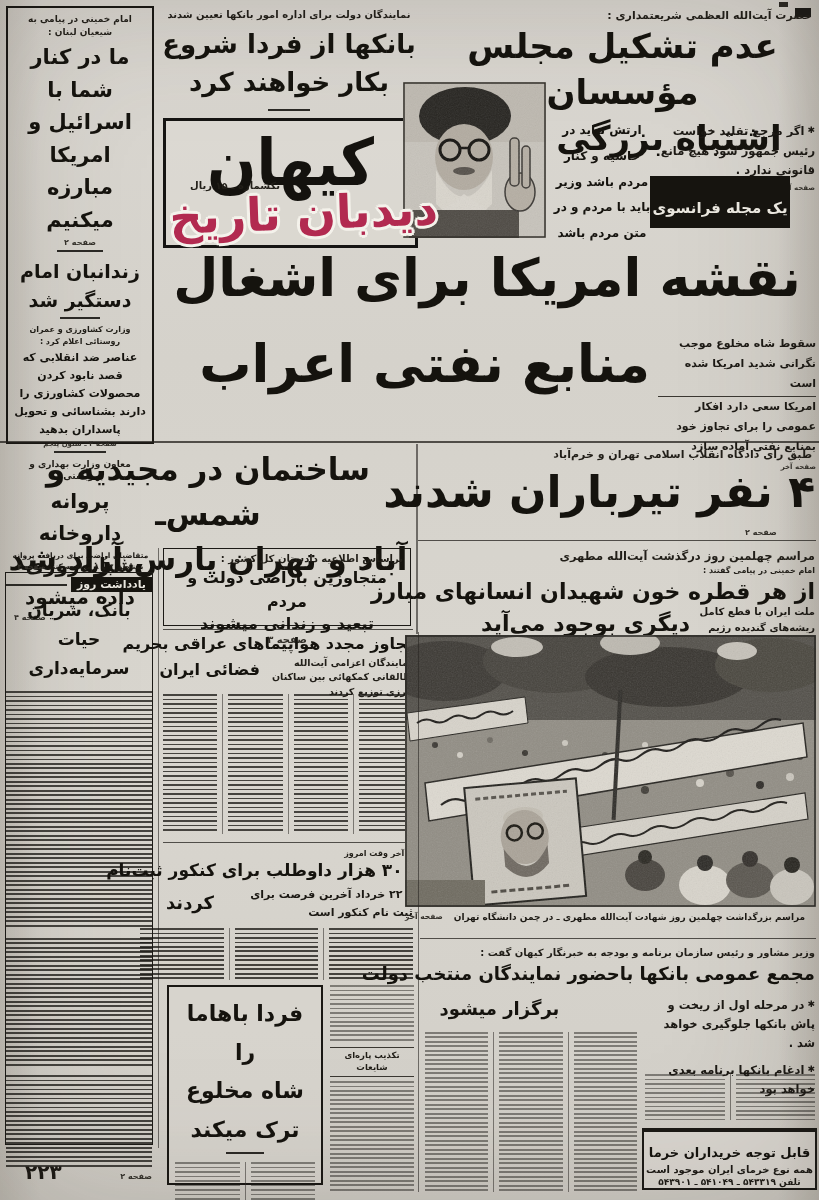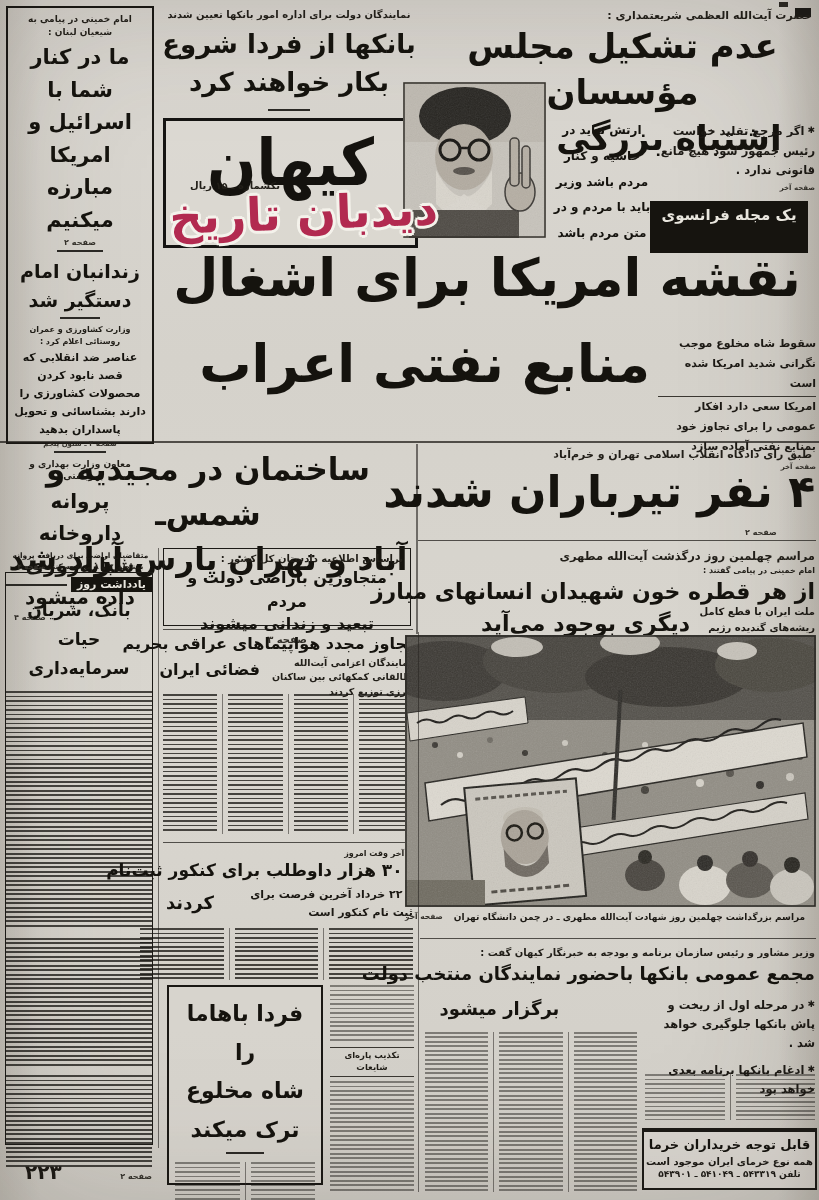--- a/index.html
+++ b/index.html
@@ -109,21 +109,21 @@
     </svg>
   </div>
 
   <div class="abs hl ctr" style="left:552px;top:118px;width:100px;font-size:12px;line-height:2.15;letter-spacing:0">ارتش نباید در حاشیه و کنار مردم باشد وزیر باید با مردم و در متن مردم باشد</div>
 
   <div class="abs rt" style="left:658px;top:122px;width:157px;font-size:11.5px;font-weight:bold;line-height:1.7">
     <span class="star">✱</span><span>اگر مرجع تقلید خواست رئیس جمهور شود هیچ مانع قانونی ندارد .</span>
     <div class="tiny" style="margin-top:2px;font-size:7px">صفحه آخر</div>
   </div>
 
-  <div class="abs blackbox ctr" style="left:650px;top:201px;width:158px;height:52px;font-size:15px;font-weight:bold;line-height:1.6;padding-top:2px">
+  <div class="abs blackbox ctr" style="left:650px;top:176px;width:140px;height:52px;font-size:15px;font-weight:bold;line-height:1.6;padding-top:20px">
     <div>یک مجله فرانسوی</div>
   </div>
 
   <div class="abs hl ctr" style="left:158px;top:246px;width:658px;font-size:52px;white-space:nowrap;letter-spacing:-1px">نقشه امریکا برای اشغال</div>
   <div class="abs hl ctr" style="left:222px;top:332px;width:428px;font-size:52px;white-space:nowrap;letter-spacing:-1px">منابع نفتی اعراب</div>
 
   <div class="abs rt" style="left:658px;top:334px;width:158px;font-size:11px;font-weight:bold;line-height:1.8">
     <div style="border-bottom:1px solid #3a3731;padding-bottom:3px">سقوط شاه مخلوع موجب نگرانی شدید امریکا شده است</div>
     <div style="margin-top:0">امریکا سعی دارد افکار عمومی را برای تجاوز خود بمنابع نفتی آماده سازد</div>
     <div class="tiny" style="margin-top:4px;font-size:7px">صفحه آخر</div>
@@ -325,21 +325,21 @@
     <div class="faux lite"></div>
     <div class="sep"></div>
     <div class="faux lite"></div>
   </div>
   <div class="abs cols" style="left:645px;top:1074px;width:170px;height:46px">
     <div class="faux lite"></div>
     <div class="sep"></div>
     <div class="faux lite"></div>
   </div>
 
-  <div class="abs ctr" style="left:642px;top:1128px;width:175px;height:62px;border:2px solid #1b1915;border-top-width:4px;padding-top:5px;background:rgba(224,221,214,.4)">
+  <div class="abs ctr" style="left:642px;top:1128px;width:175px;height:62px;border:2px solid #1b1915;border-top-width:4px;padding-top:13px;background:rgba(224,221,214,.4)">
     <div class="hl" style="font-size:13px">قابل توجه خریداران خرما</div>
     <div style="font-size:10px;font-weight:bold;margin-top:3px">همه نوع خرمای ایران موجود است</div>
     <div style="font-size:9px;font-weight:bold;margin-top:2px">تلفن ۵۴۳۳۱۹ ـ ۵۴۱۰۴۹ ـ ۵۴۳۹۰۱</div>
   </div>
 
   <div class="abs" style="left:25px;top:1160px;font-size:20px;font-weight:bold;letter-spacing:2px">۲۲۳</div>
 
   <div id="wm">دیدبان تاریخ</div>
 
 </div>

